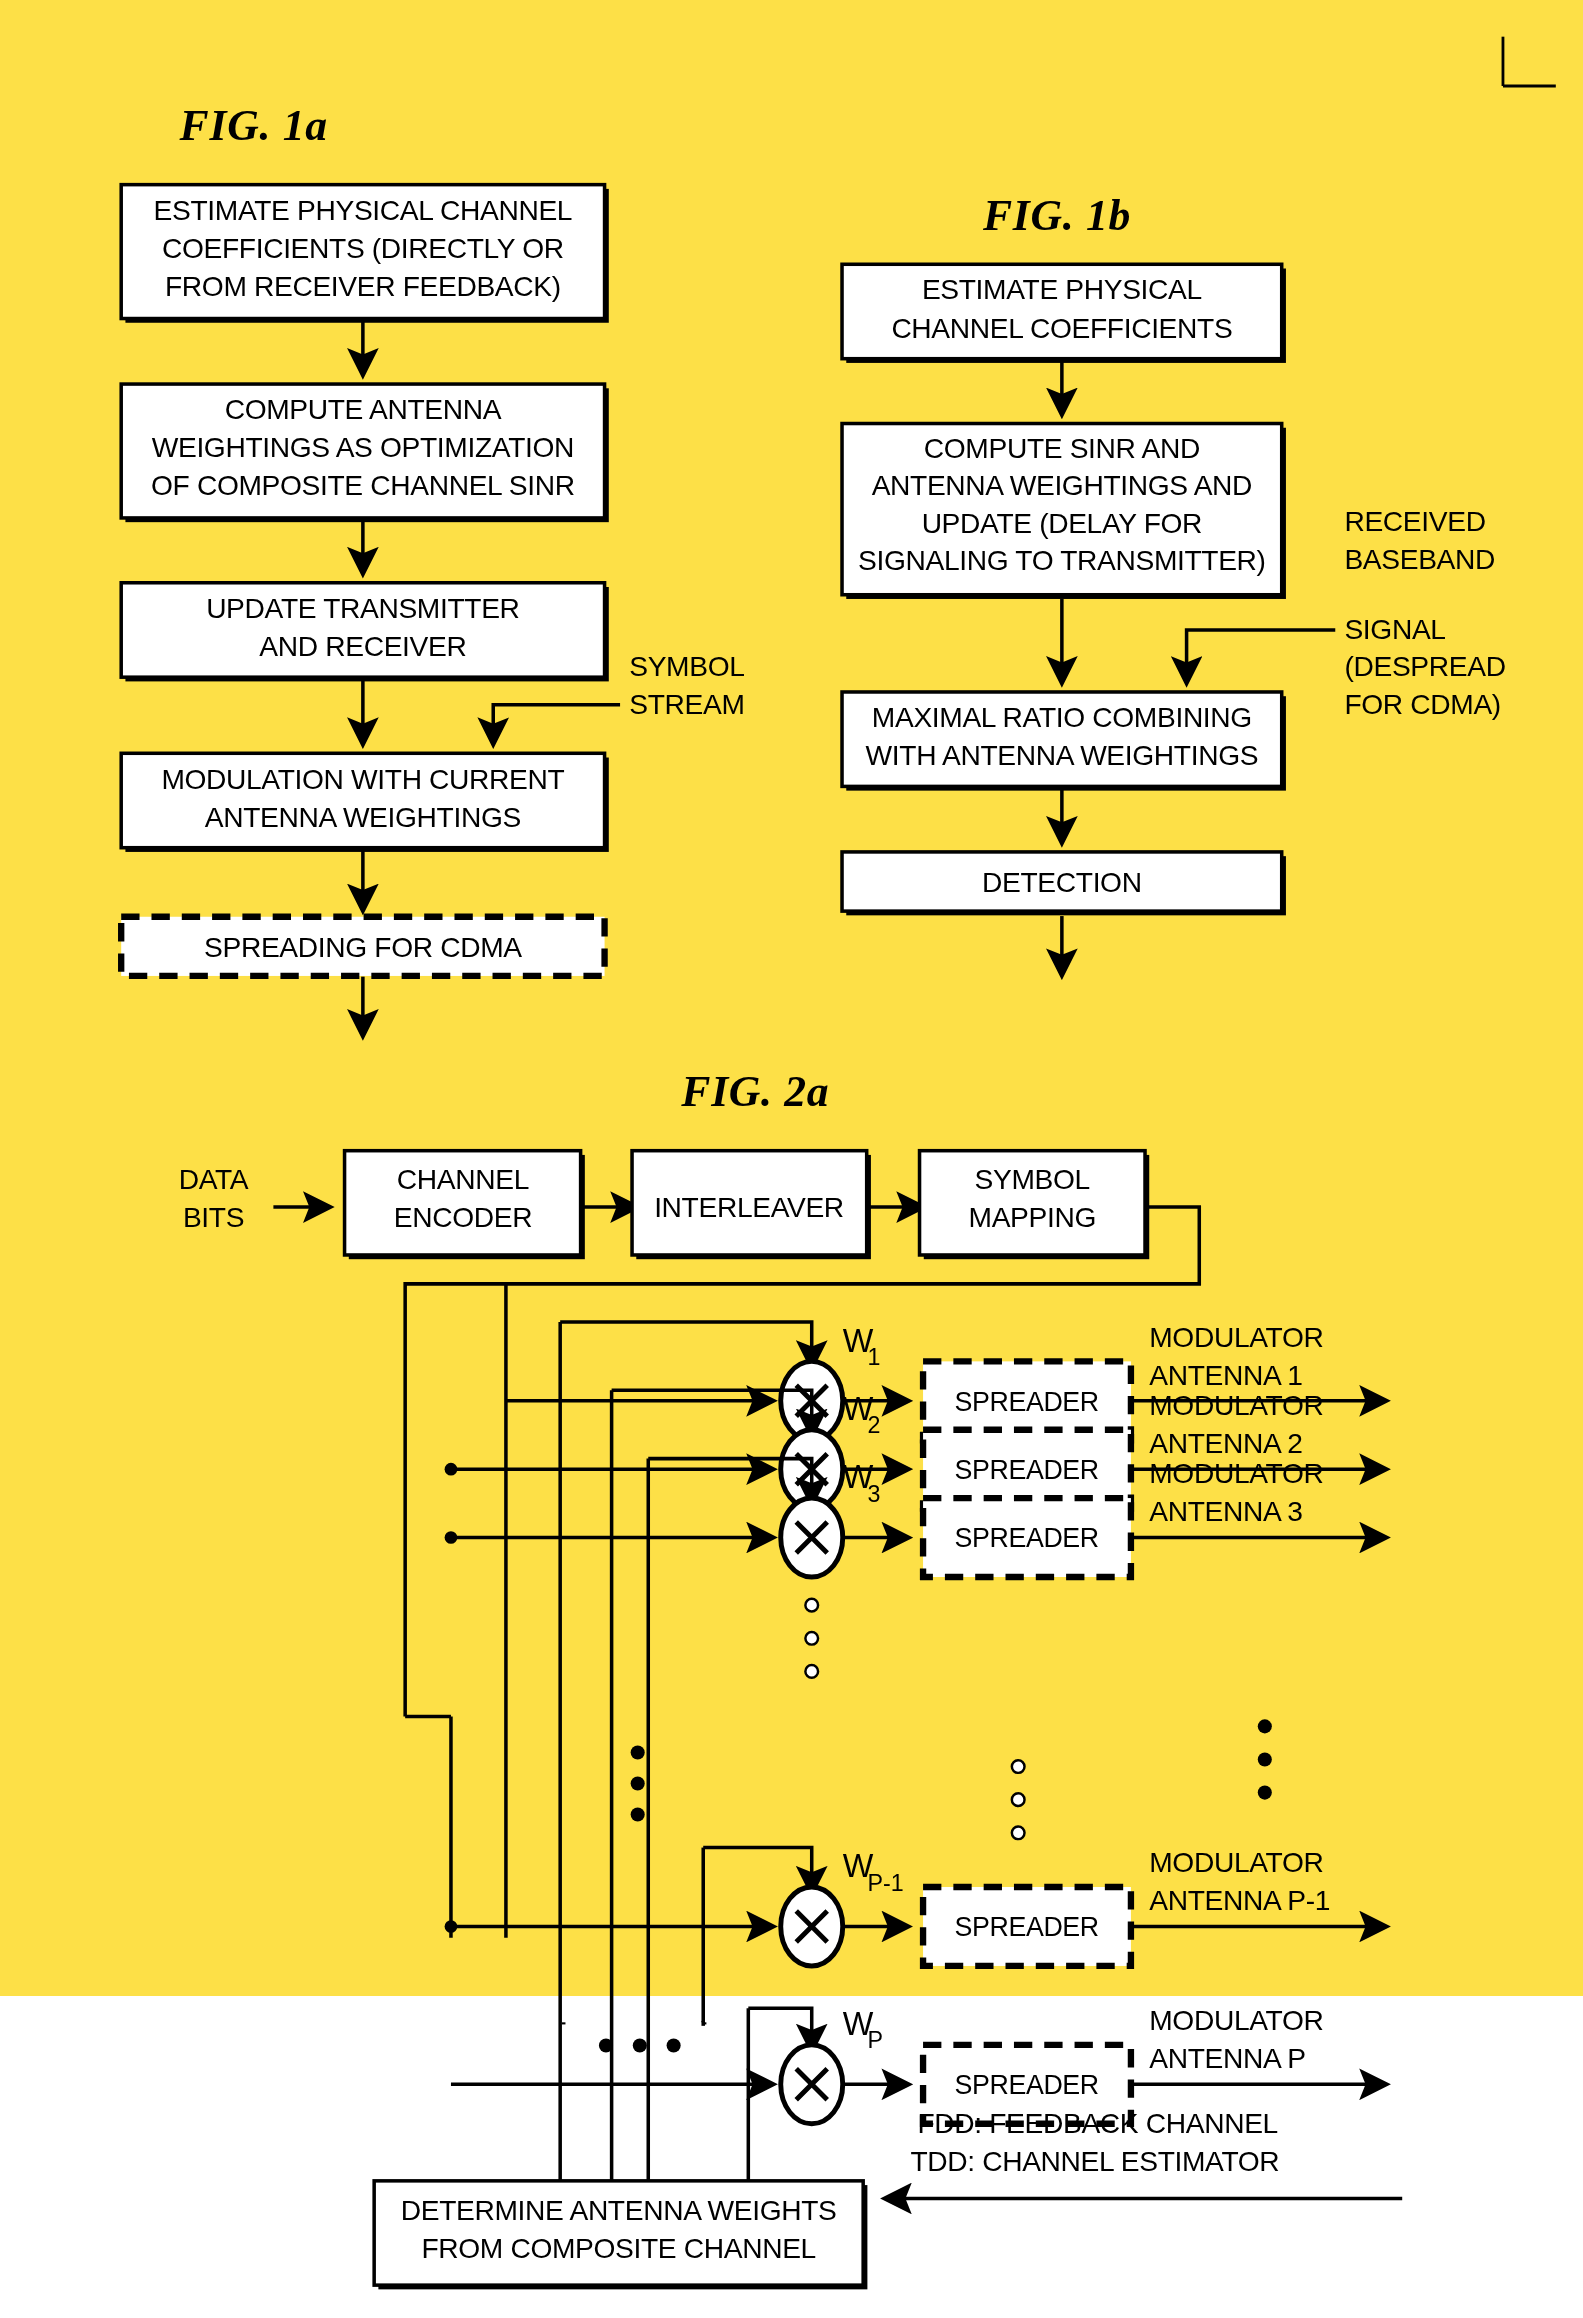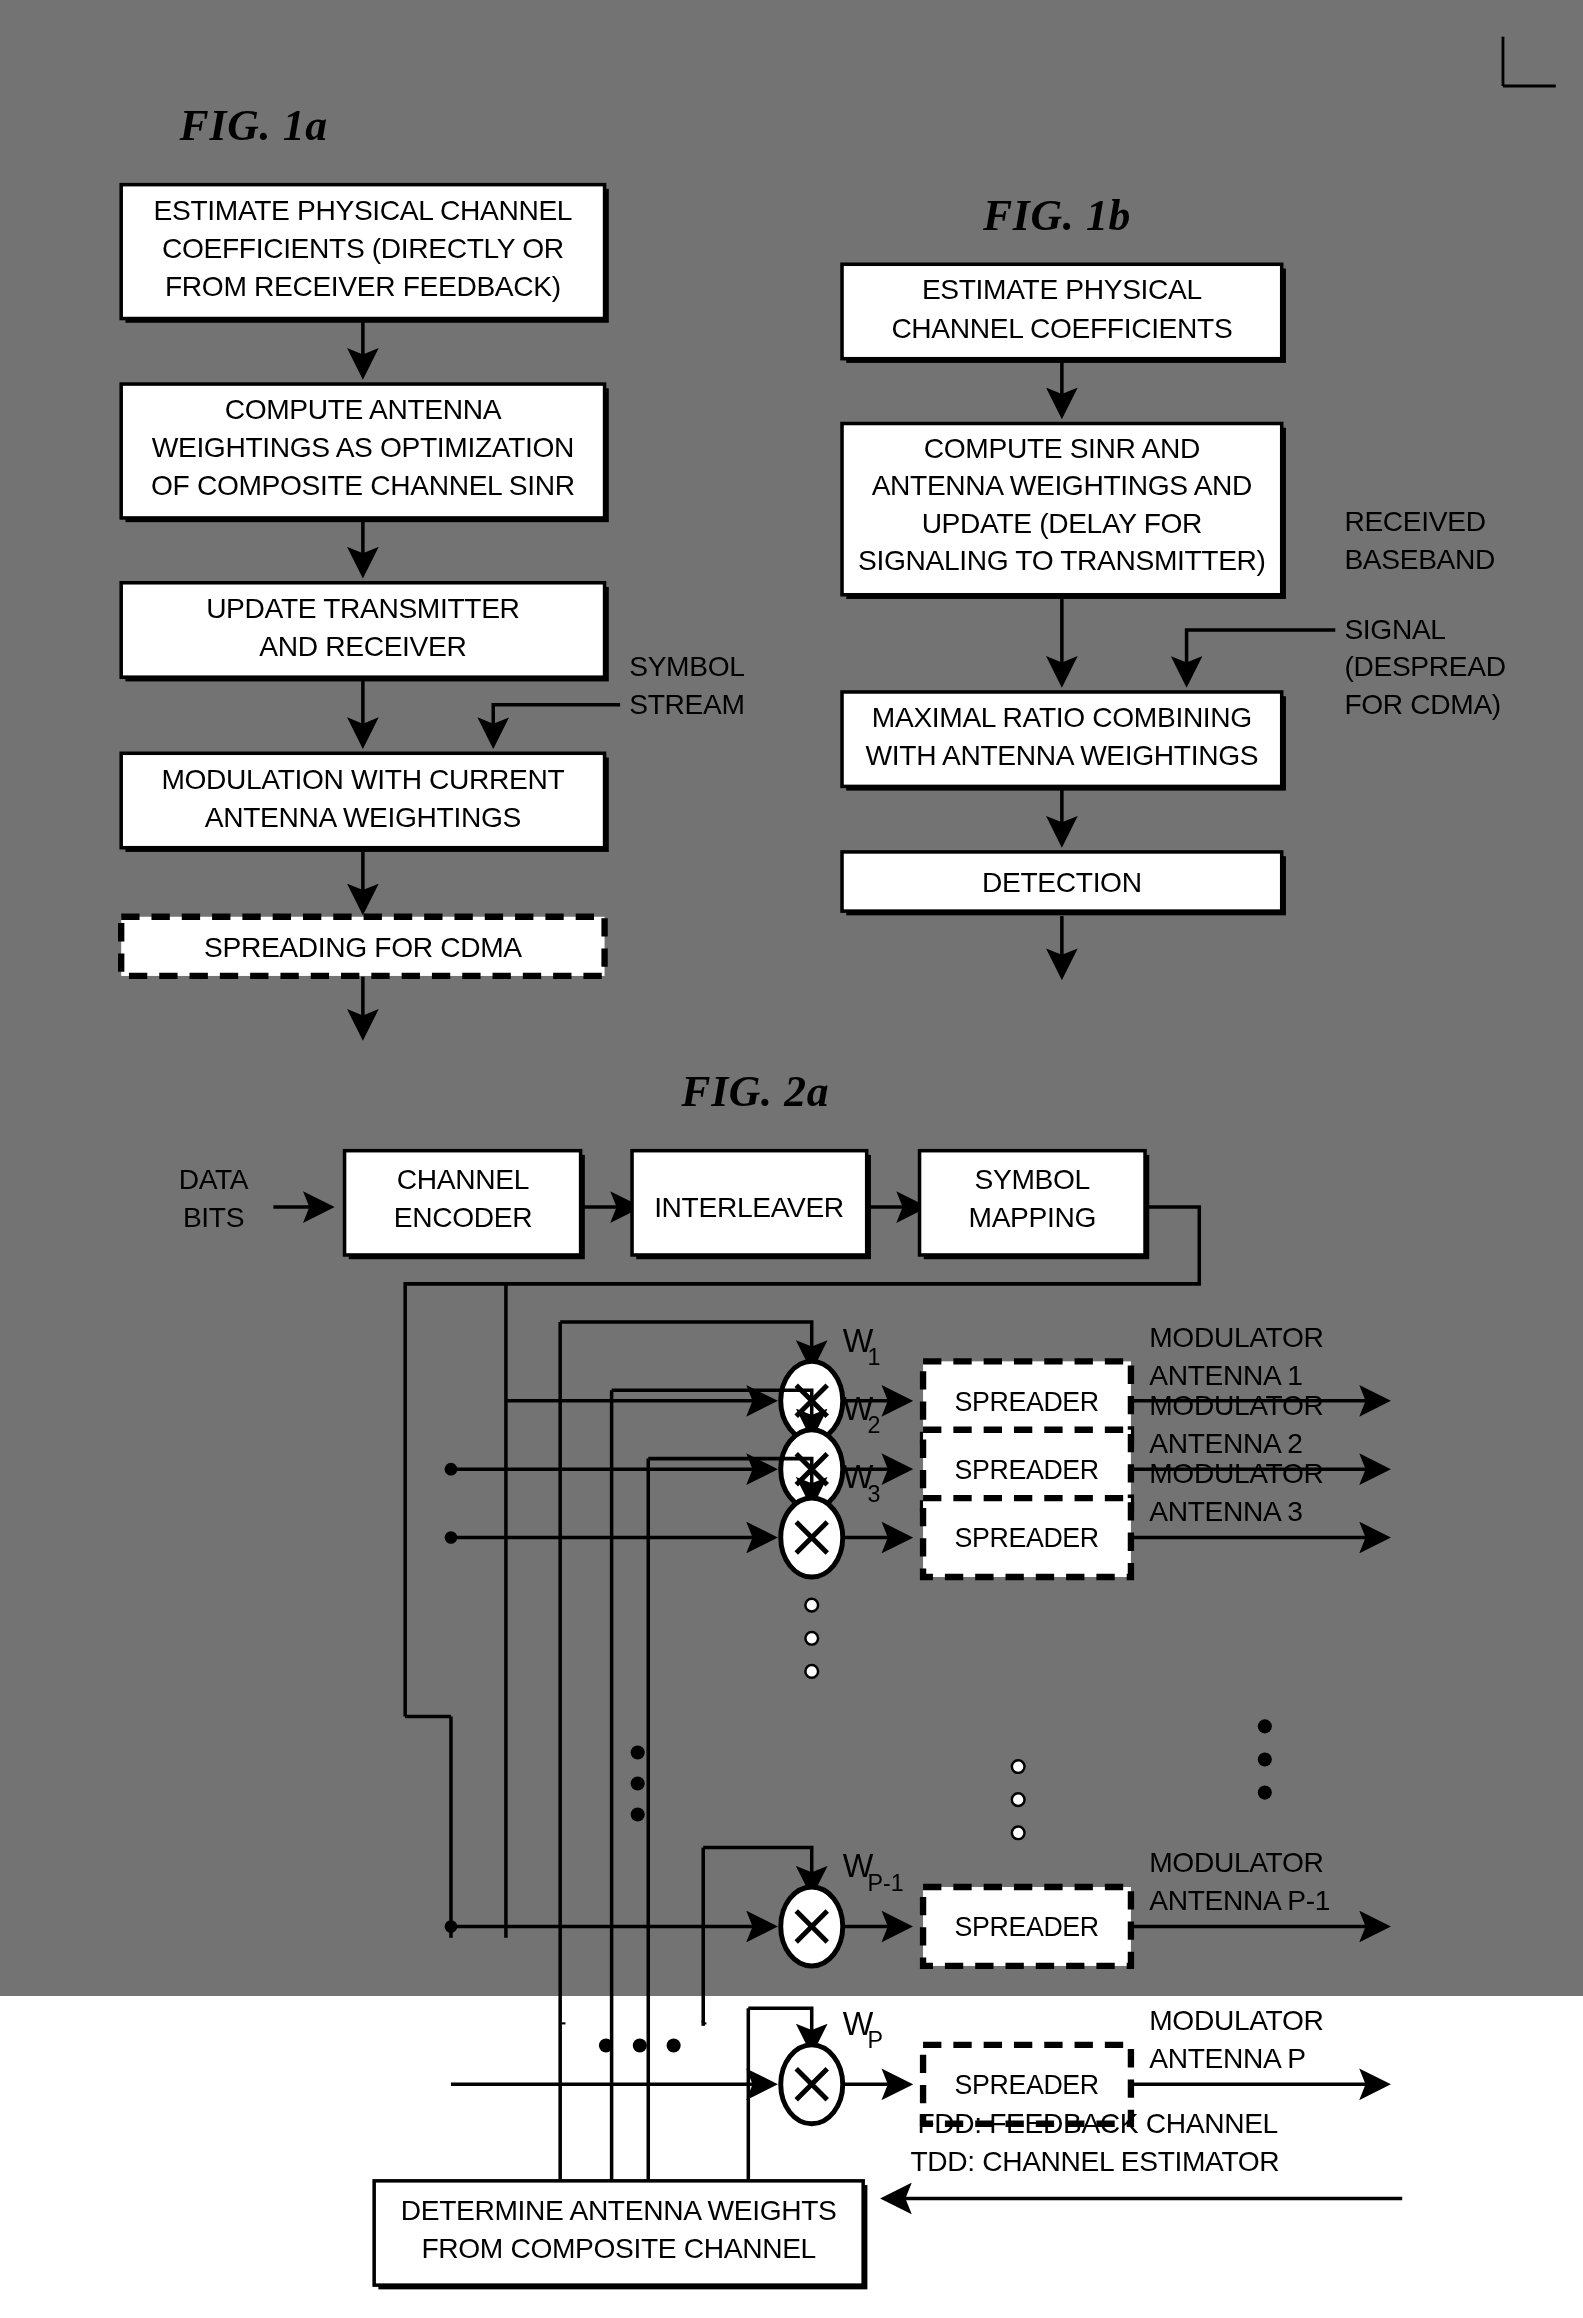--- a/index.html
+++ b/index.html
@@ -11,21 +11,21 @@
     width: 1584px;
     height: 2319px;
     font-family: "Liberation Sans", sans-serif;
     color: #000000;
     overflow: hidden;
   }
   #sheet {
     position: relative;
     width: 1584px;
     height: 1996px;
-    background: #737373;
+    background: #fde047;
   }
   svg#fig {
     position: absolute;
     left: 0;
     top: 0;
     width: 1584px;
     height: 2319px;
     display: block;
   }
   .fig-title {

